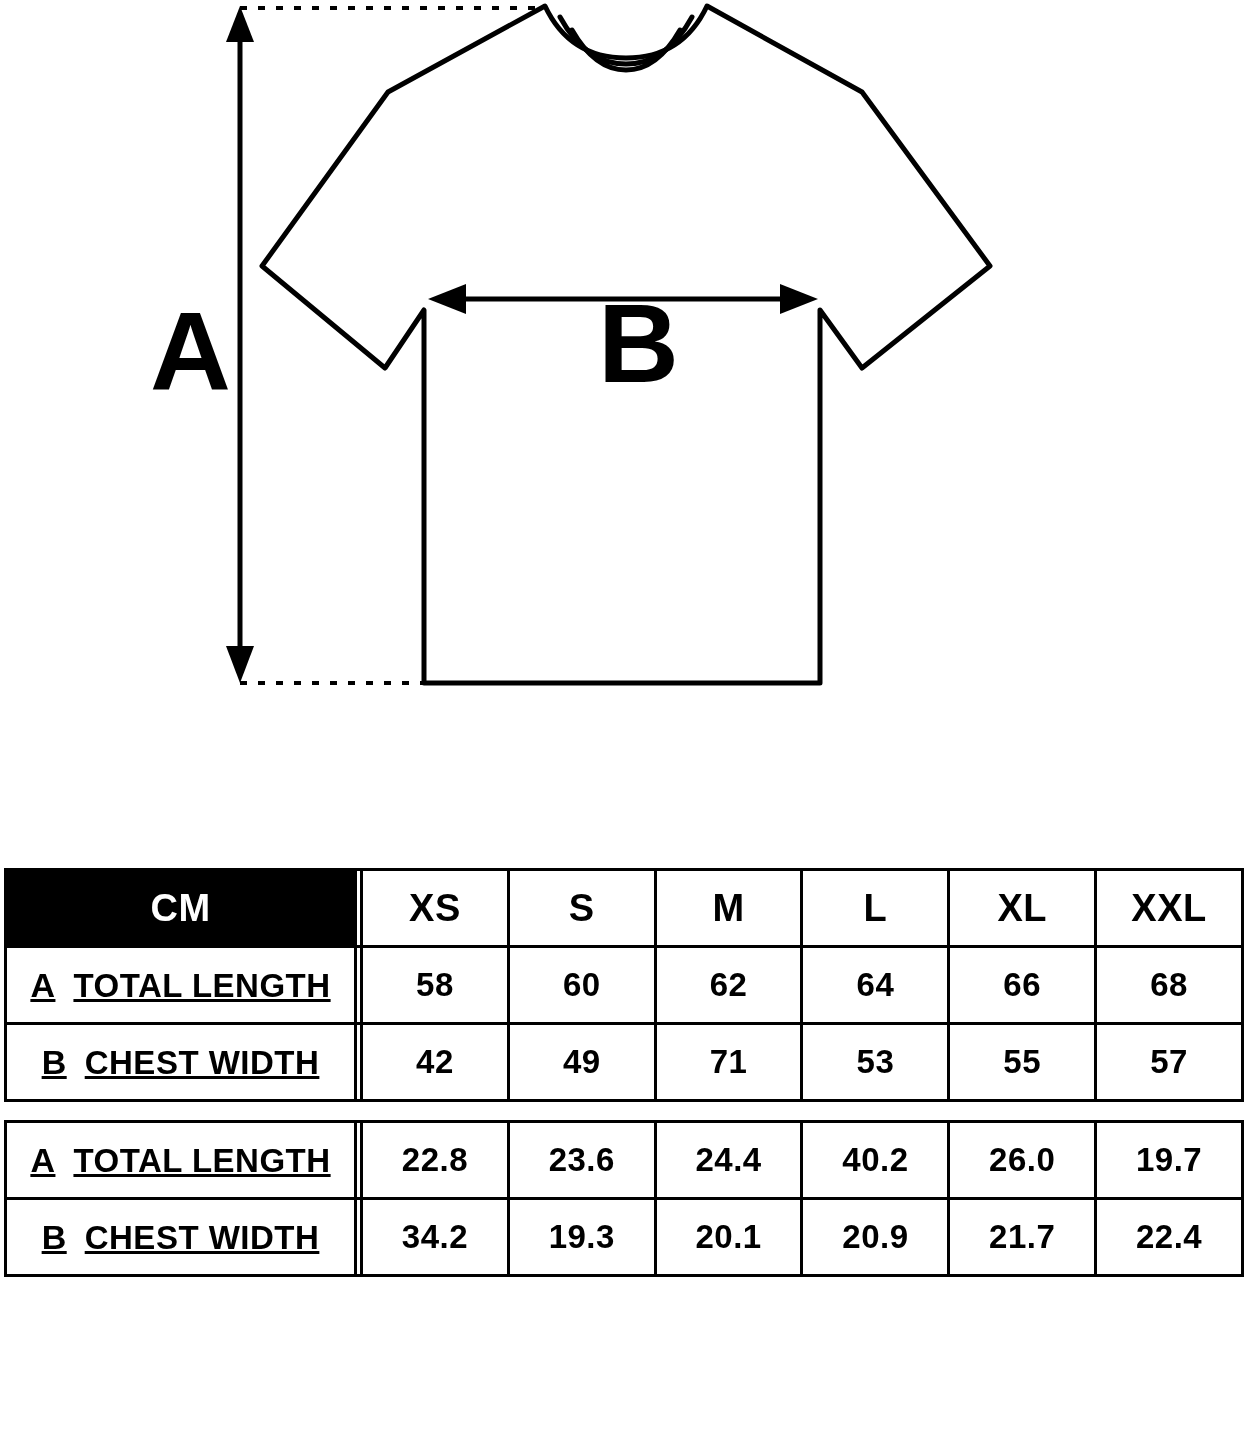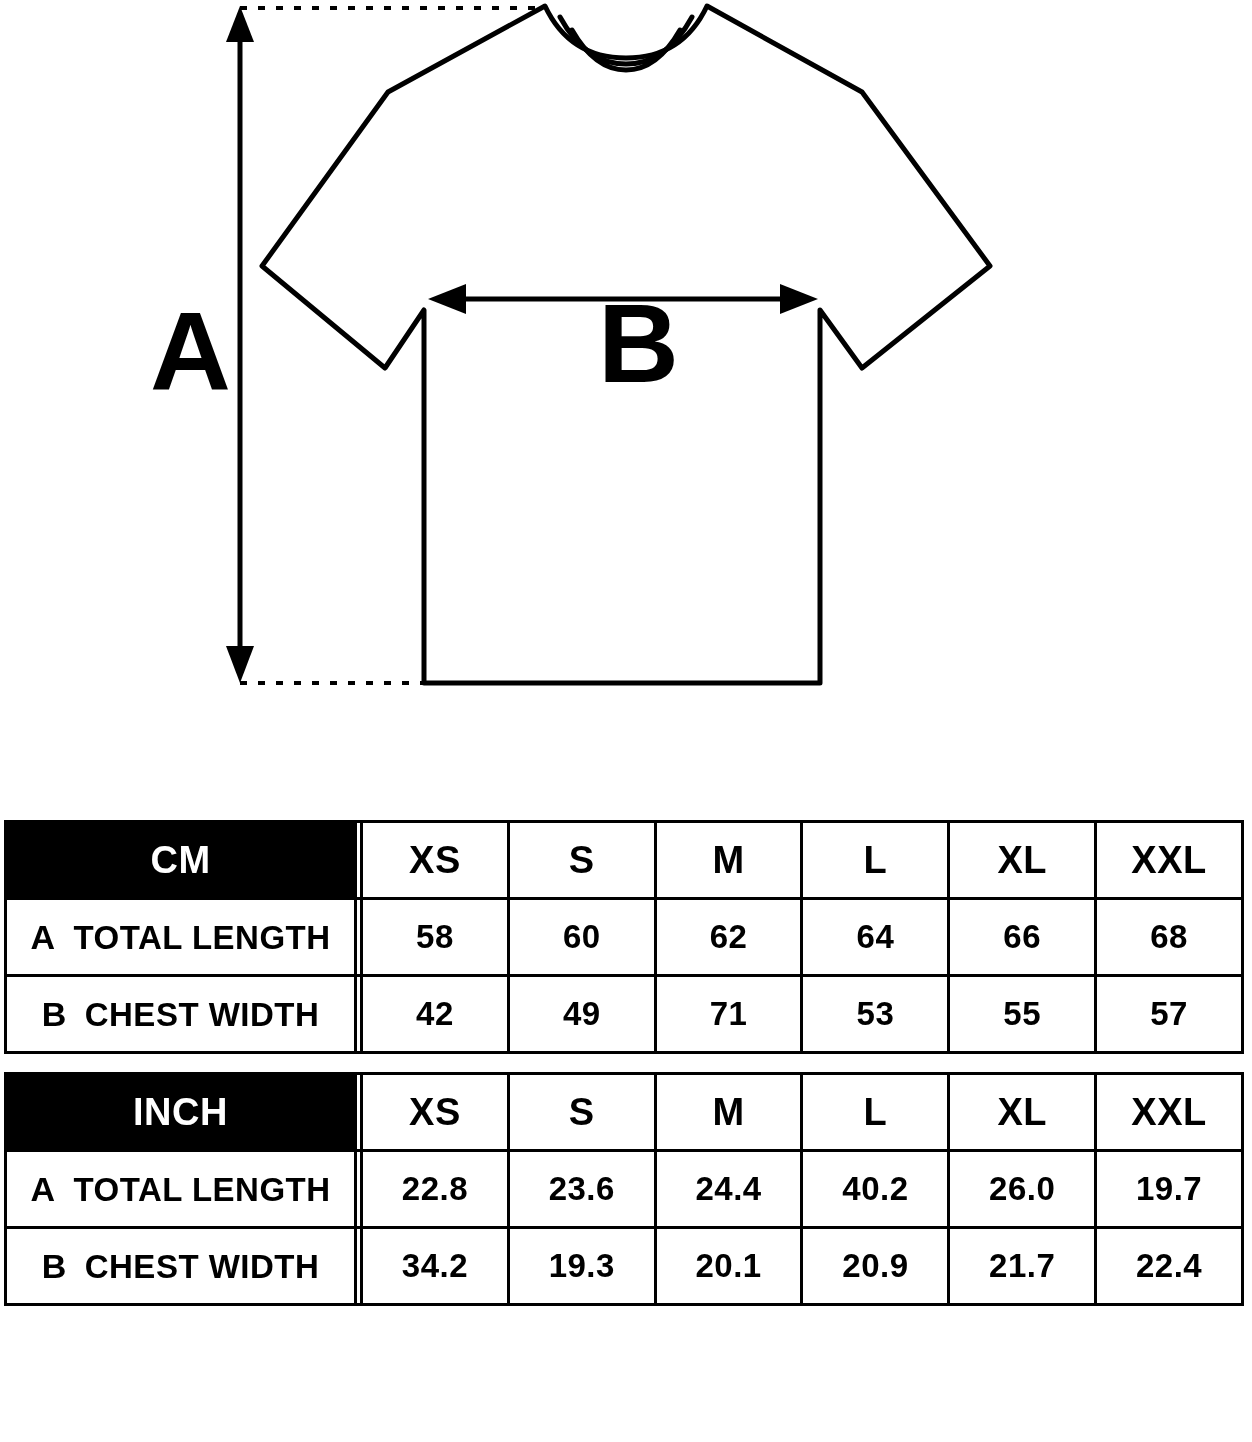--- a/index.html
+++ b/index.html
@@ -30,21 +30,21 @@
     height: 790px;
   }
   .diagram svg {
     display: block;
   }
 
   
   .tables {
     position: absolute;
     left: 0;
-    top: 820px;
+    top: 868px;
     width: 1226px;
   }
   table.size-table {
     border-collapse: collapse;
     table-layout: fixed;
     width: 1240px;
     margin: 0 0 18px 4px;
     border: 3px solid #000;
   }
   table.size-table td {
@@ -71,20 +71,21 @@
     font-weight: 800;
     letter-spacing: 1px;
   }
   td.label-cell {
     text-align: left;
     padding-left: 26px;
     font-size: 28px;
     font-weight: 600;
     letter-spacing: 0.6px;
     white-space: nowrap;
+    text-decoration: underline;
   }
   td.label-cell .marker {
     font-size: 34px;
     font-weight: 800;
     margin-right: 18px;
   }
   td.value-cell {
     font-size: 33px;
     font-weight: 500;
   }
@@ -207,30 +208,20 @@
         <col style="width:350px">
         <col style="width:6px">
         <col>
           <col>
           <col>
           <col>
           <col>
           <col>
       </colgroup>
       <tbody>
-        <tr class="head-row">
-          <td class="unit-cell">INCH</td>
-          <td class="sep-col"></td>
-          <td>XS</td>
-          <td>S</td>
-          <td>M</td>
-          <td>L</td>
-          <td>XL</td>
-          <td>XXL</td>
-        </tr>
         <tr>
           <td class="label-cell">
             <span class="marker">A</span><span>TOTAL LENGTH</span>
           </td>
           <td class="sep-col"></td>
           <td class="value-cell">22.8</td>
           <td class="value-cell">23.6</td>
           <td class="value-cell">24.4</td>
           <td class="value-cell">40.2</td>
           <td class="value-cell">26.0</td>

